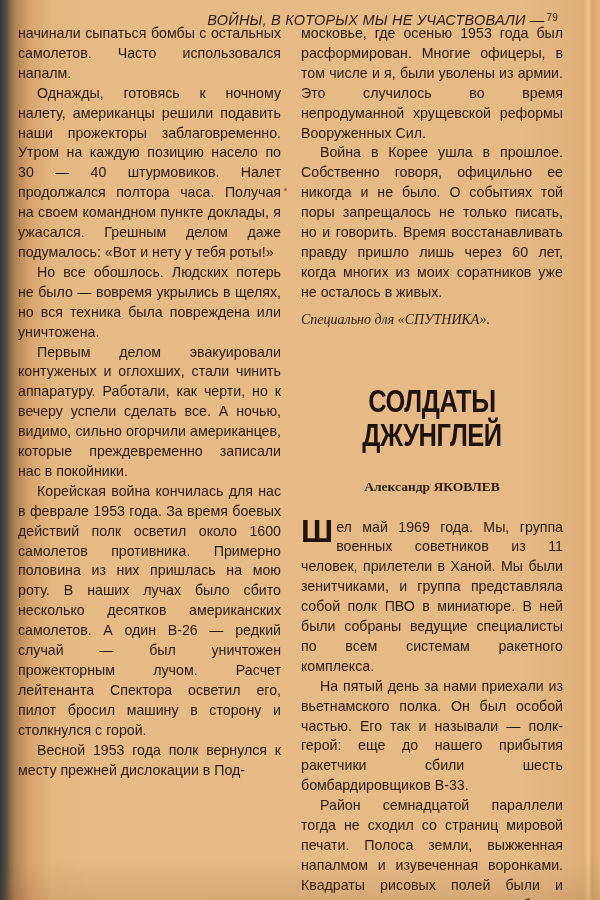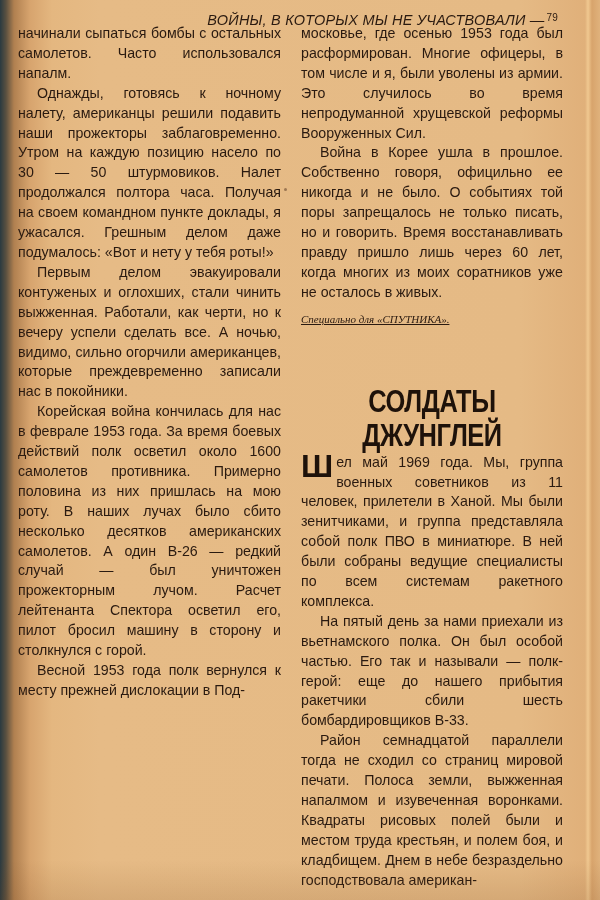--- a/index.html
+++ b/index.html
@@ -30,21 +30,21 @@
     position: absolute; top: 24px;
     font-size: 14.2px; line-height: 19.9px;
     text-align: justify;
   }
   .col-left { left: 8px; width: 263px; padding-left: 10px; }
   .col-right { left: 301px; width: 262px; }
   .col p { margin: 0; text-indent: 0; }
   .col p.ind { text-indent: 19px; }
   .credit {
     font-family: "Liberation Serif", serif; font-style: italic;
-    font-size: 11px; margin-top: 7px !important; text-decoration: underline;
+    font-size: 14px; margin-top: 7px !important;
   }
   .title {
     font-family: "Liberation Sans", sans-serif; font-weight: bold;
     font-size: 31px; line-height: 34px; text-align: center;
     letter-spacing: -0.5px; transform: scaleX(0.82);
     margin: 55px 0 0 0; color: #1e120a;
   }
   .author {
     font-family: "Liberation Serif", serif; font-weight: bold;
     font-size: 13.5px; text-align: center; margin: 24px 0 21px 0 !important;
@@ -60,35 +60,37 @@
 
 <div class="page">
 
   <div class="running-head">
     <span>ВОЙНЫ, В КОТОРЫХ МЫ НЕ УЧАСТВОВАЛИ —</span>
     <span class="num">79</span>
   </div>
 
   <div class="col col-left">
     <p>начинали сыпаться бомбы с остальных самолетов. Часто использовался напалм.</p>
-    <p class="ind">Однажды, готовясь к ночному налету, американцы решили подавить наши прожекторы заблаговременно. Утром на каждую позицию насело по 30 — 50 штурмовиков. Налет продолжался полтора часа. Получая на своем командном пункте доклады, я ужасался. Грешным делом даже подумалось: «Вот и нету у тебя роты!»</p>
-    <p class="ind">Первым делом эвакуировали контуженых и оглохших, стали чинить выжженная. Работали, как черти, но к вечеру успели сделать все. А ночью, видимо, сильно огорчили американцев, которые преждевременно записали нас в покойники.</p>
+    <p class="ind">Однажды, готовясь к ночному налету, американцы решили подавить наши прожекторы заблаговременно. Утром на каждую позицию насело по 30 — 40 штурмовиков. Налет продолжался полтора часа. Получая на своем командном пункте доклады, я ужасался. Грешным делом даже подумалось: «Вот и нету у тебя роты!»</p>
+    <p class="ind">Но все обошлось. Людских потерь не было — вовремя укрылись в щелях, но вся техника была повреждена или уничтожена.</p>
+    <p class="ind">Первым делом эвакуировали контуженых и оглохших, стали чинить аппаратуру. Работали, как черти, но к вечеру успели сделать все. А ночью, видимо, сильно огорчили американцев, которые преждевременно записали нас в покойники.</p>
     <p class="ind">Корейская война кончилась для нас в феврале 1953 года. За время боевых действий полк осветил около 1600 самолетов противника. Примерно половина из них пришлась на мою роту. В наших лучах было сбито несколько десятков американских самолетов. А один В-26 — редкий случай — был уничтожен прожекторным лучом. Расчет лейтенанта Спектора осветил его, пилот бросил машину в сторону и столкнулся с горой.</p>
     <p class="ind">Весной 1953 года полк вернулся к месту прежней дислокации в Под-</p>
   </div>
 
   <div class="col col-right">
     <p>московье, где осенью 1953 года был расформирован. Многие офицеры, в том числе и я, были уволены из армии. Это случилось во время непродуманной хрущевской реформы Вооруженных Сил.</p>
     <p class="ind">Война в Корее ушла в прошлое. Собственно говоря, официльно ее никогда и не было. О событиях той поры запрещалось не только писать, но и говорить. Время восстанавливать правду пришло лишь через 60 лет, когда многих из моих соратников уже не осталось в живых.</p>
     <p class="credit">Специально для «СПУТНИКА».</p>
 
     <div class="title">
       <div>СОЛДАТЫ</div>
       <div>ДЖУНГЛЕЙ</div>
     </div>
+    <p class="author">Александр ЯКОВЛЕВ</p>
 
     <p>
       <span class="dropcap">Ш</span><span>ел май 1969 года. Мы, группа военных советников из 11 человек, прилетели в Ханой. Мы были зенитчиками, и группа представляла собой полк ПВО в миниатюре. В ней были собраны ведущие специалисты по всем системам ракетного комплекса.</span>
     </p>
     <p class="ind">На пятый день за нами приехали из вьетнамского полка. Он был особой частью. Его так и называли — полк-герой: еще до нашего прибытия ракетчики сбили шесть бомбардировщиков В-33.</p>
     <p class="ind">Район семнадцатой параллели тогда не сходил со страниц мировой печати. Полоса земли, выжженная напалмом и изувеченная воронками. Квадраты рисовых полей были и местом труда крестьян, и полем боя, и кладбищем. Днем в небе безраздельно господствовала американ-</p>
   </div>
 
   <span class="stray" style="left:284px; top:188px;"></span>
 </div>

